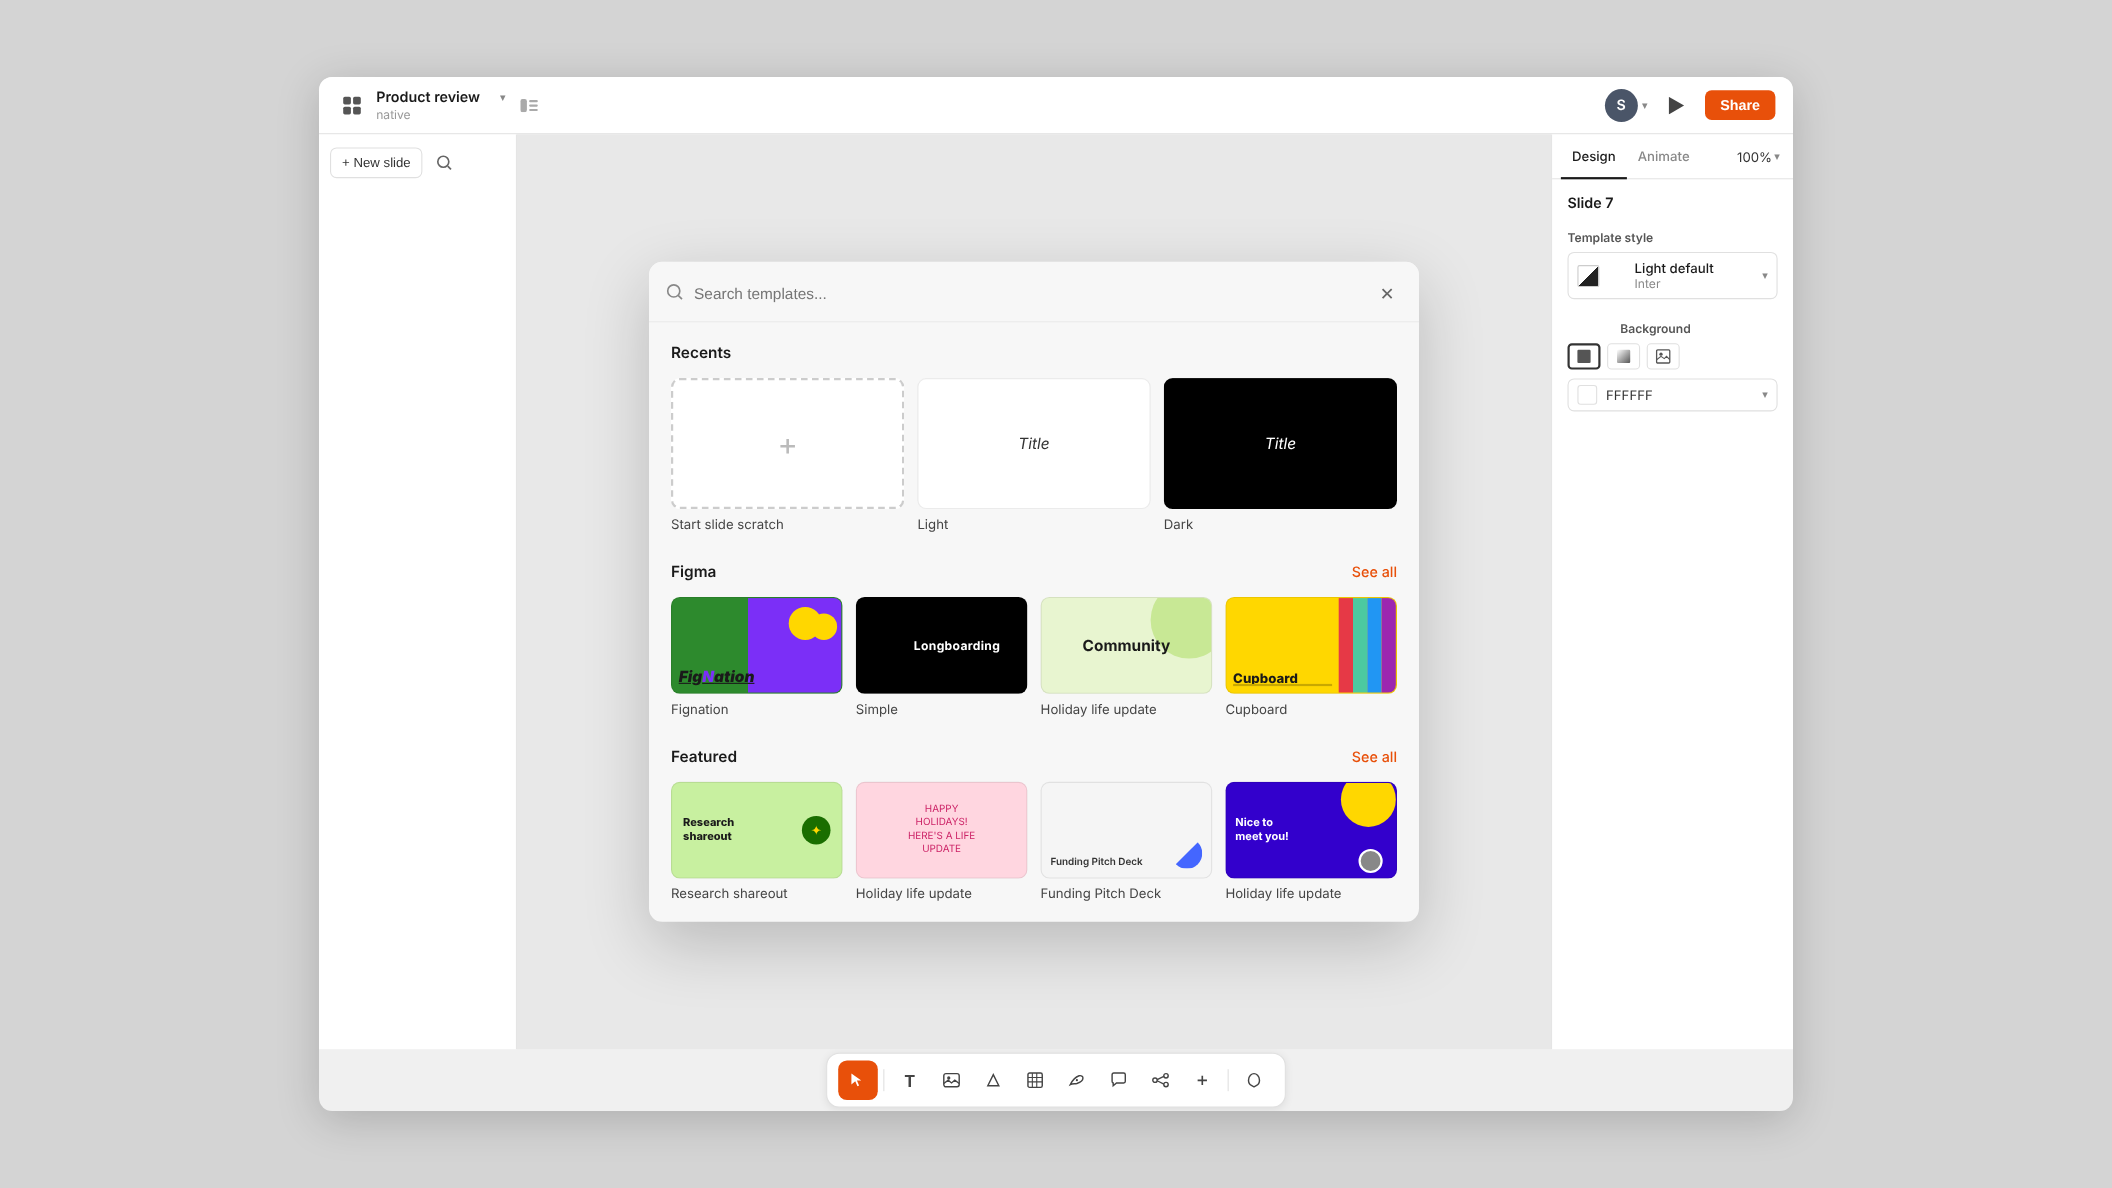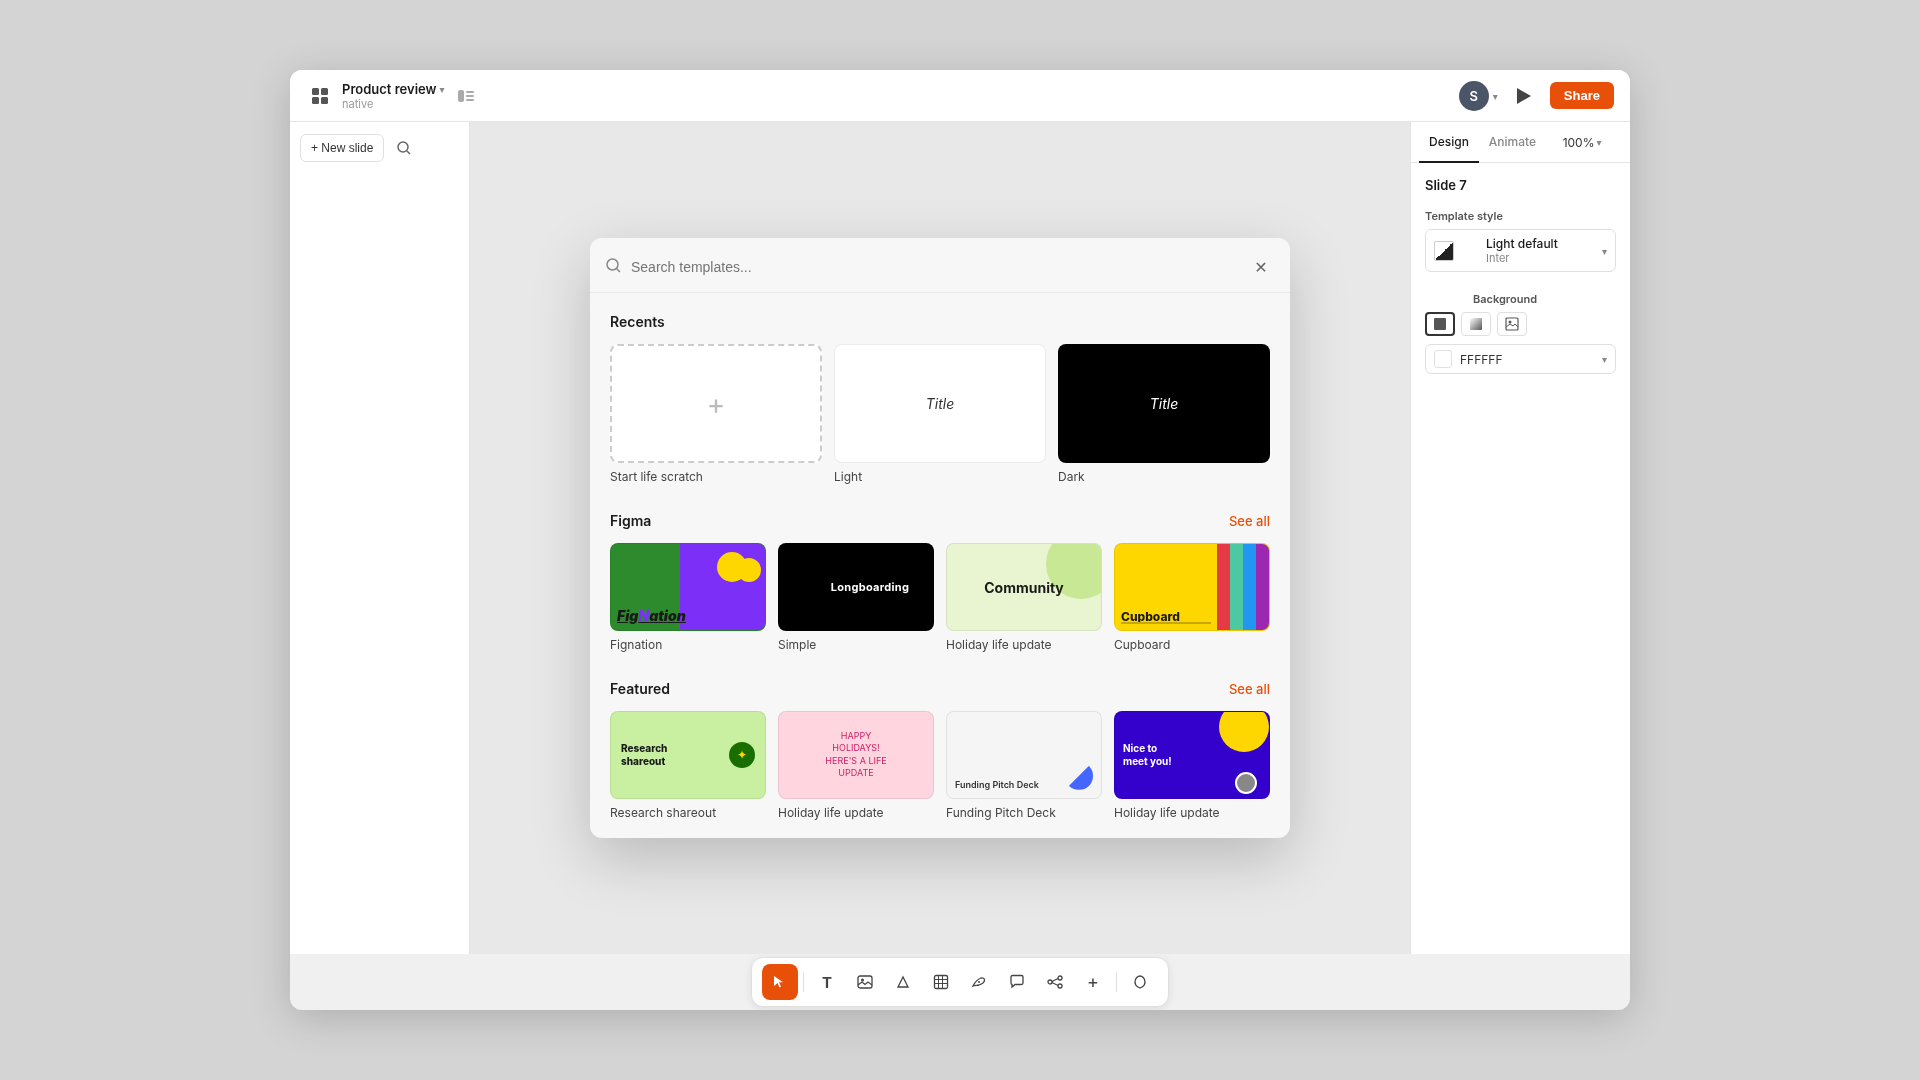--- a/index.html
+++ b/index.html
@@ -434,21 +434,21 @@
     <div class="top-bar-left">
       <div class="logo-icon">
         <svg width="18" height="18" viewBox="0 0 18 18">
           <rect x="1" y="1" width="7" height="7" rx="1.5" fill="#555"></rect>
           <rect x="10" y="1" width="7" height="7" rx="1.5" fill="#555"></rect>
           <rect x="1" y="10" width="7" height="7" rx="1.5" fill="#555"></rect>
           <rect x="10" y="10" width="7" height="7" rx="1.5" fill="#555"></rect>
         </svg>
       </div>
       <div style="display:flex;flex-direction:column;cursor:pointer;">
-        <div style="display:flex;align-items:center;gap:3px;">
+        <div style="display:flex;align-items:center;gap:18px;">
           <span style="font-size:13px;font-weight:600;color:#1a1a1a;">Product review</span>
           <span style="font-size:10px;color:#888;">▾</span>
         </div>
         <span style="font-size:11px;color:#999;">native</span>
       </div>
       <div class="sidebar-toggle">
         <svg width="16" height="12" viewBox="0 0 16 12" fill="none">
           <rect x="0" y="0" width="6" height="12" rx="2" fill="#aaa"></rect>
           <rect x="8" y="1" width="8" height="2" rx="1" fill="#aaa"></rect>
           <rect x="8" y="5" width="8" height="2" rx="1" fill="#aaa"></rect>
@@ -508,21 +508,21 @@
             <div class="panel-section">
               <div class="modal-section-header">
                 <span class="modal-section-title">Recents</span>
               </div>
               <div class="templates-grid-3">
 
                 <div class="template-card">
                   <div class="template-thumb scratch-thumb">
                     <span class="scratch-plus">+</span>
                   </div>
-                  <span class="template-card-label">Start life scratch</span>
+                  <span class="template-card-label">Start slide scratch</span>
                 </div>
 
                 <div class="template-card">
                   <div class="template-thumb light-thumb">
                     <span class="light-thumb-title">Title</span>
                   </div>
                   <span class="template-card-label">Light</span>
                 </div>
 
                 <div class="template-card">
@@ -627,21 +627,21 @@
             </div>
           </div>
         </div>
       </div>
     </div>
 
     <div class="right-panel">
       <div class="right-panel-tabs">
         <div class="right-tab active">Design</div>
         <div class="right-tab">Animate</div>
-        <div style="flex:1;display:flex;align-items:center;justify-content:center;padding-right:4px;">
+        <div style="flex:1;display:flex;align-items:center;justify-content:flex-end;padding-right:4px;">
           <span style="font-size:12px;color:#333;">100%</span>
           <span style="font-size:10px;color:#888;margin-left:2px;">▾</span>
         </div>
       </div>
 
       <div class="right-panel-content">
         <span class="slide-title-label">Slide 7</span>
 
         <div class="panel-section">
           <div class="section-label">Template style</div>

